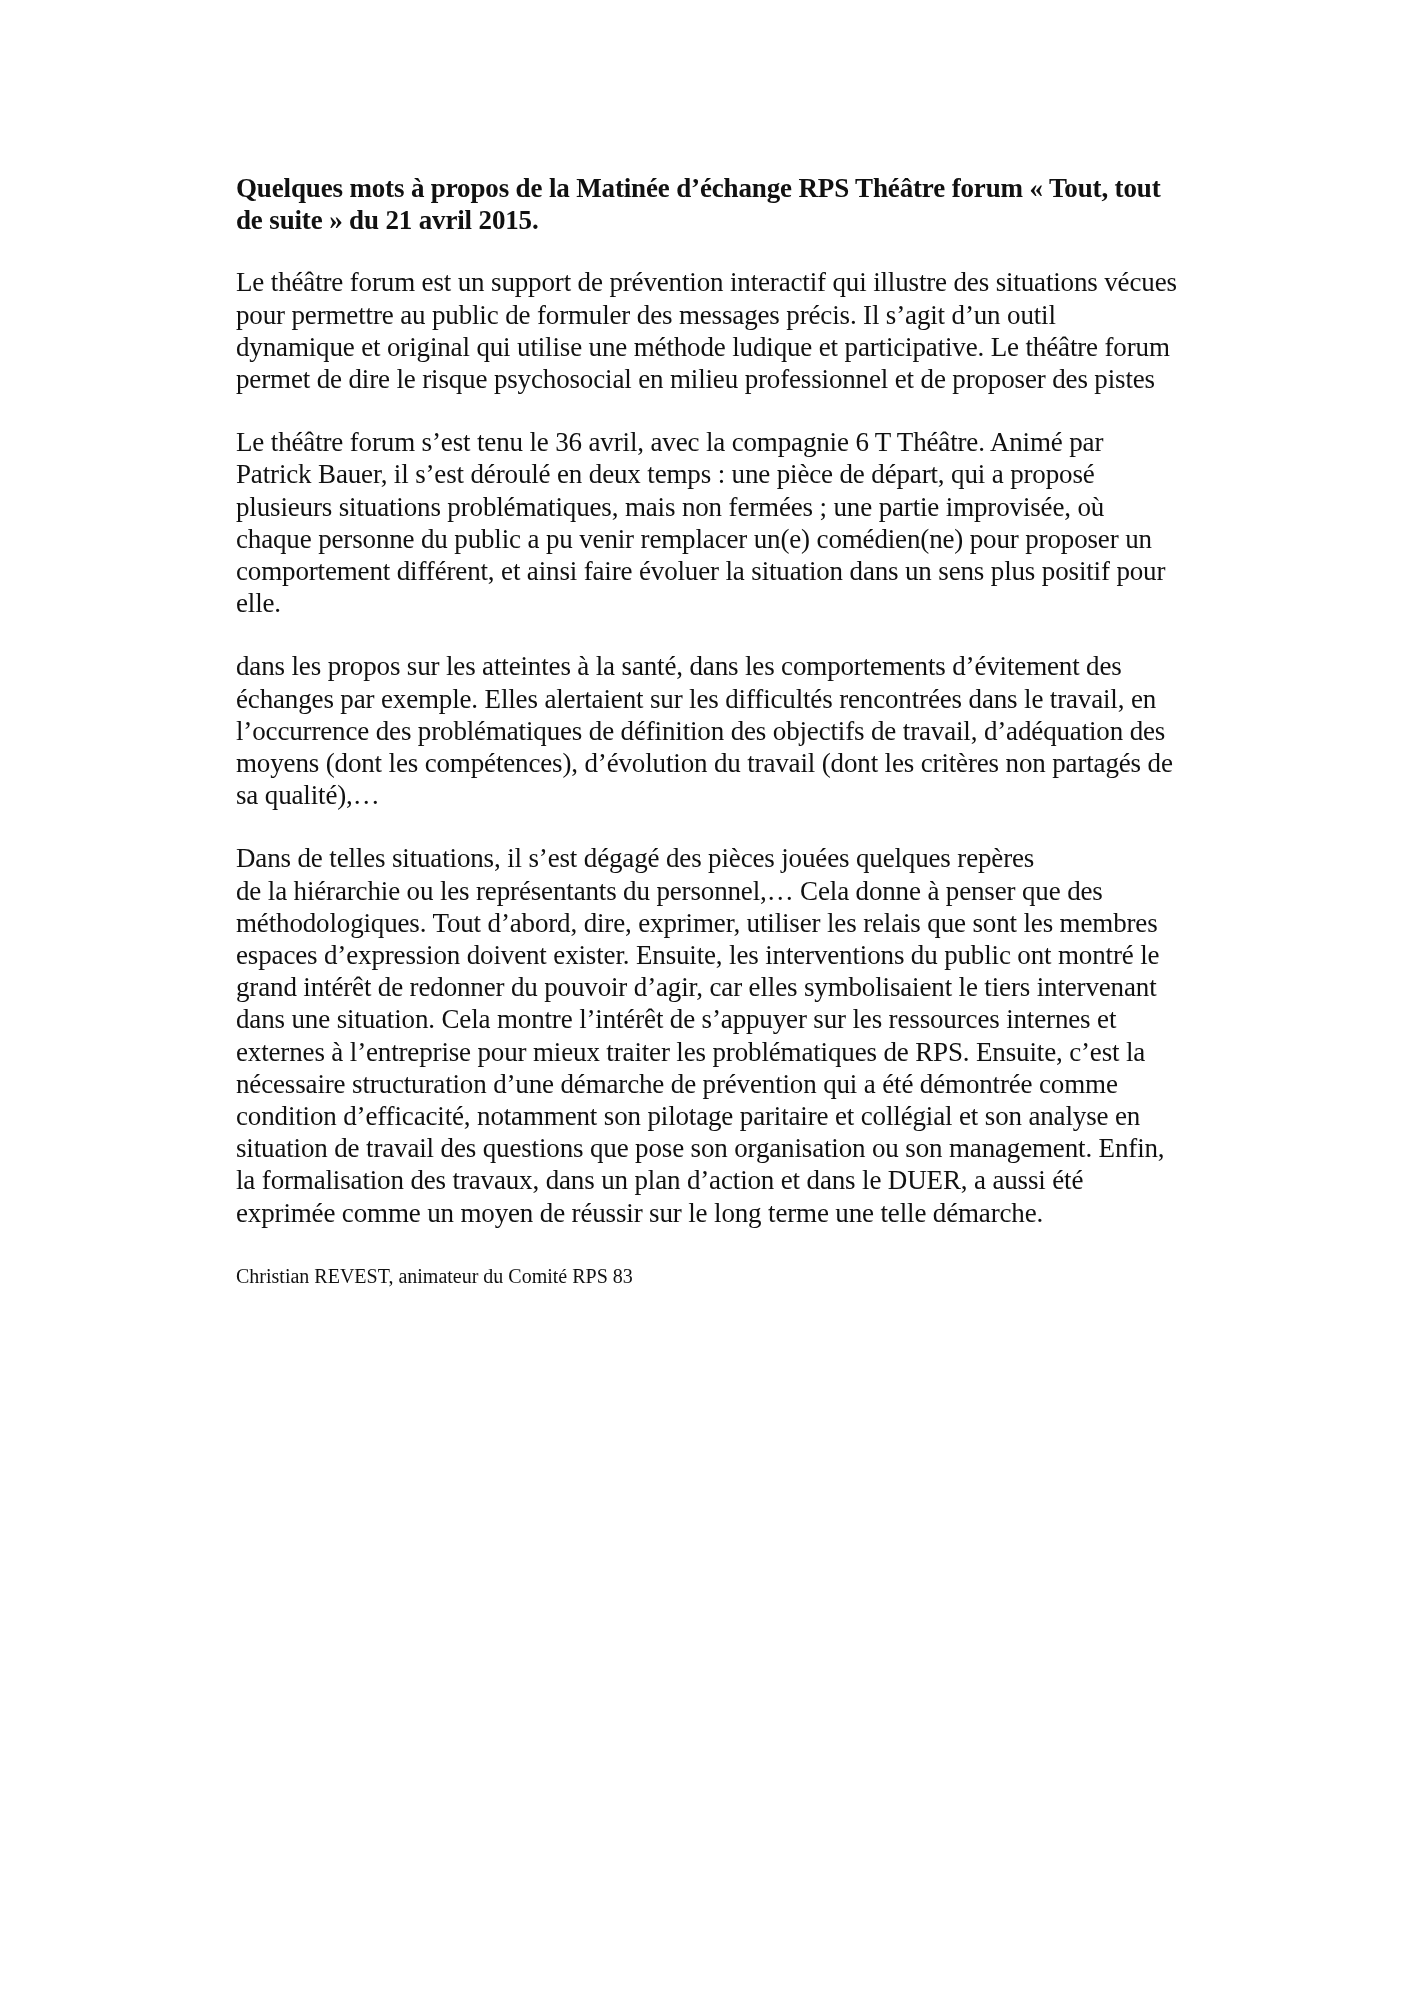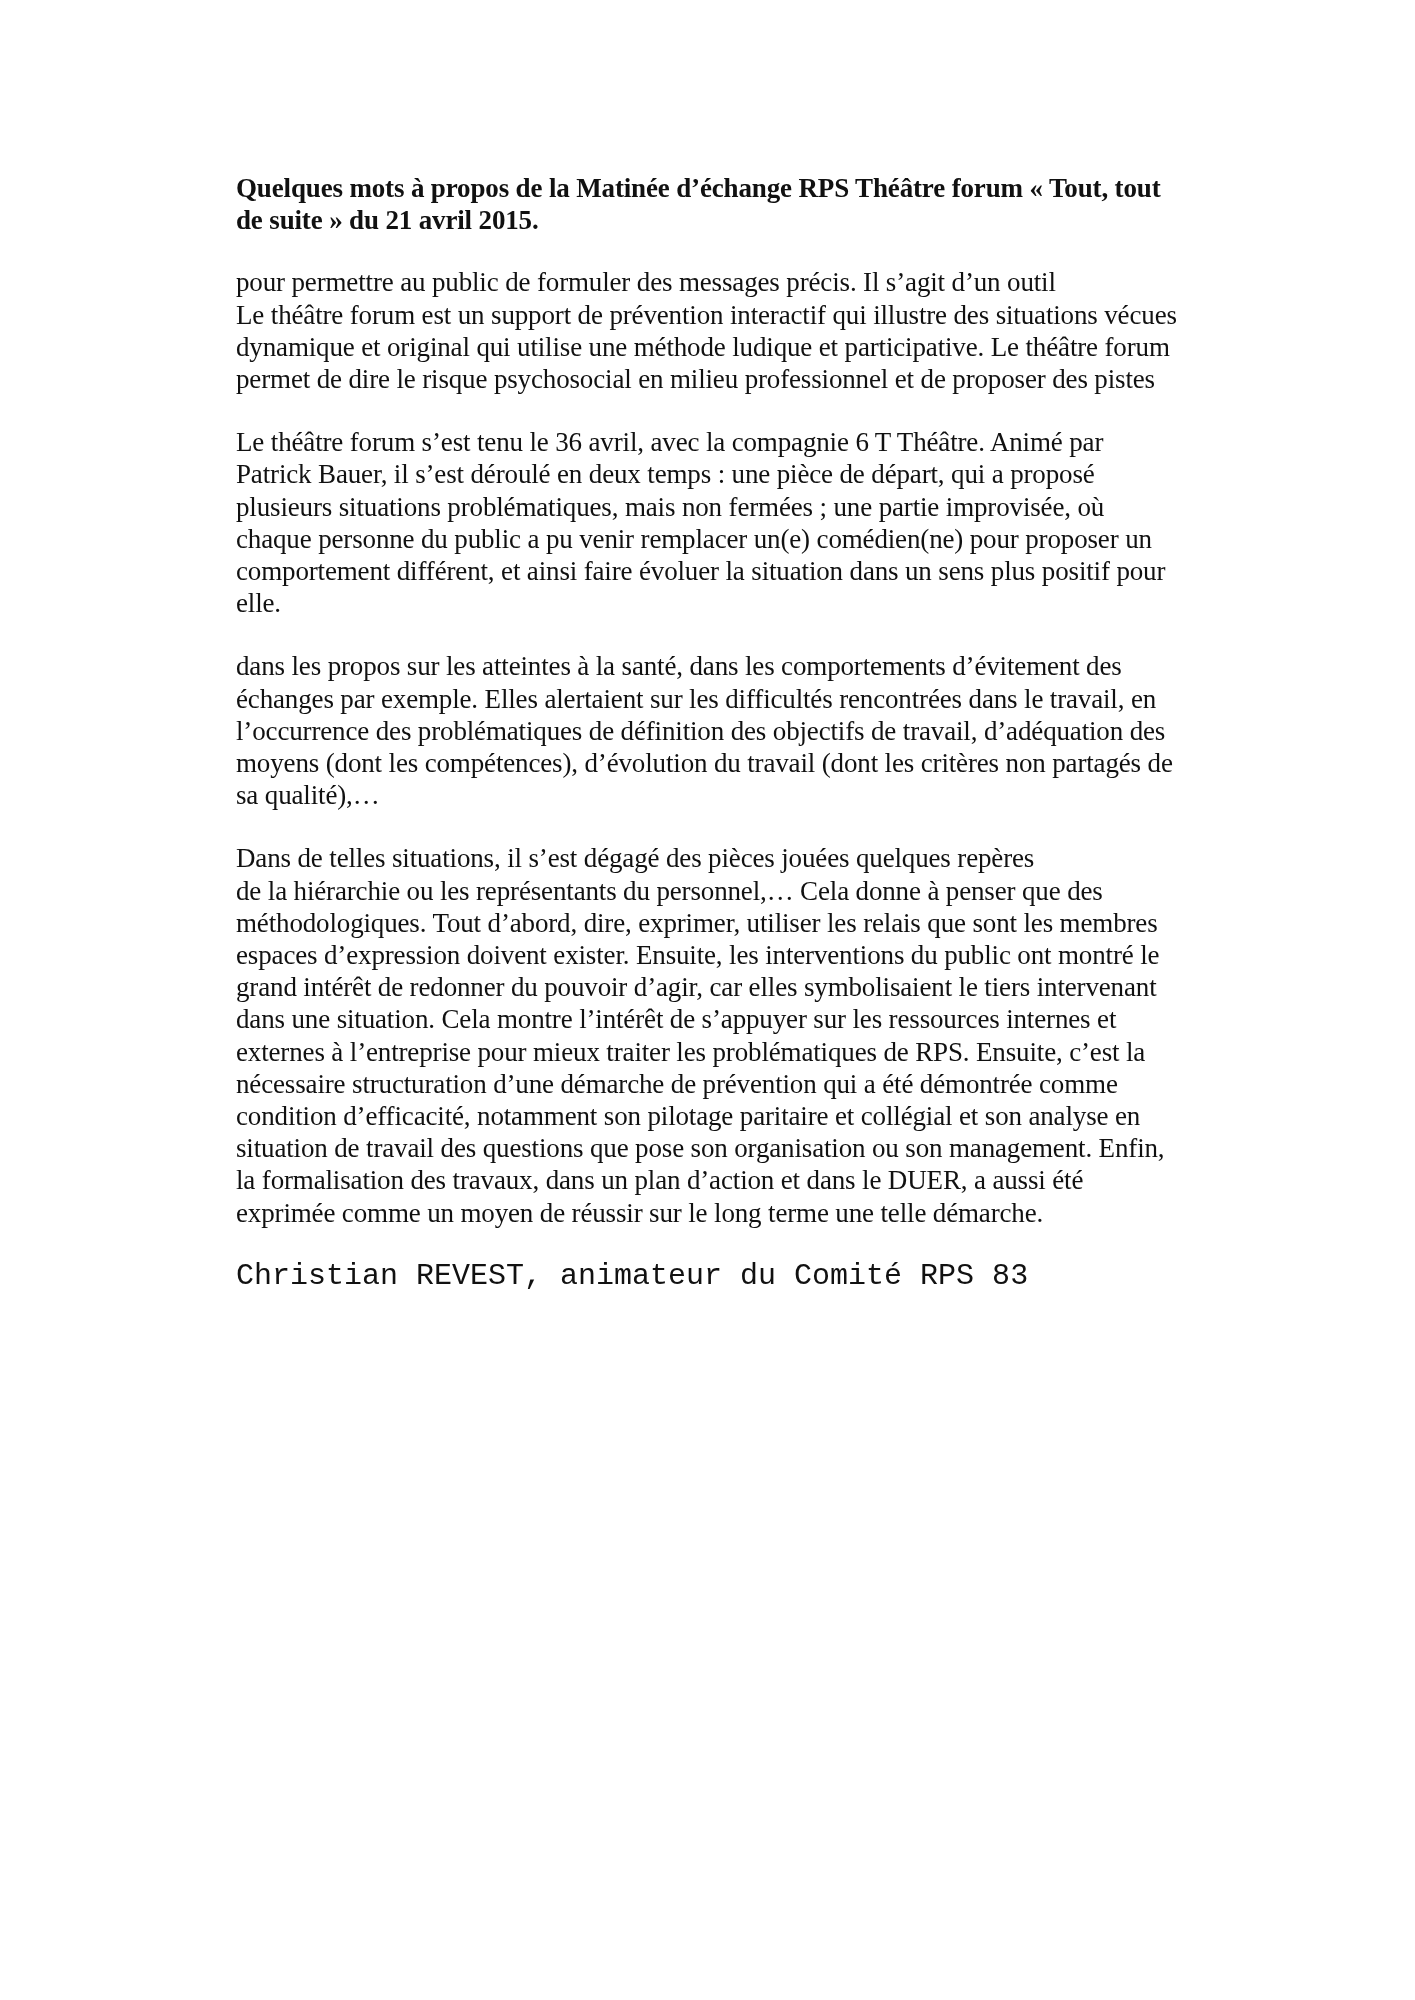--- a/index.html
+++ b/index.html
@@ -21,39 +21,38 @@
   }
   .line {
     display: block;
     font-size: 27px;
     line-height: 32.2px;
     white-space: nowrap;
     letter-spacing: -0.15px;
   }
   .para { margin: 0 0 31px 0; }
   .signature {
-    font-size: 30px;
+    font-size: 20px;
     line-height: 32px;
     margin-top: 27px;
     white-space: nowrap;
-    font-family: Liberation Mono, monospace;
   }
 </style>
 </head>
 <body>
 
 <div class="page">
   <div class="title">
     <span class="line">Quelques mots à propos de la Matinée d’échange RPS Théâtre forum « Tout, tout</span>
     <span class="line">de suite » du 21 avril 2015.</span>
   </div>
 
   <div class="para">
+    <span class="line">Le théâtre forum est un support de prévention interactif qui illustre des situations vécues</span>
     <span class="line">pour permettre au public de formuler des messages précis. Il s’agit d’un outil</span>
-    <span class="line">Le théâtre forum est un support de prévention interactif qui illustre des situations vécues</span>
     <span class="line">dynamique et original qui utilise une méthode ludique et participative. Le théâtre forum</span>
     <span class="line">permet de dire le risque psychosocial en milieu professionnel et de proposer des pistes</span>
   </div>
 
   <div class="para">
     <span class="line">Le théâtre forum s’est tenu le 36 avril, avec la compagnie 6 T Théâtre. Animé par</span>
     <span class="line">Patrick Bauer, il s’est déroulé en deux temps : une pièce de départ, qui a proposé</span>
     <span class="line">plusieurs situations problématiques, mais non fermées ; une partie improvisée, où</span>
     <span class="line">chaque personne du public a pu venir remplacer un(e) comédien(ne) pour proposer un</span>
     <span class="line">comportement différent, et ainsi faire évoluer la situation dans un sens plus positif pour</span>

